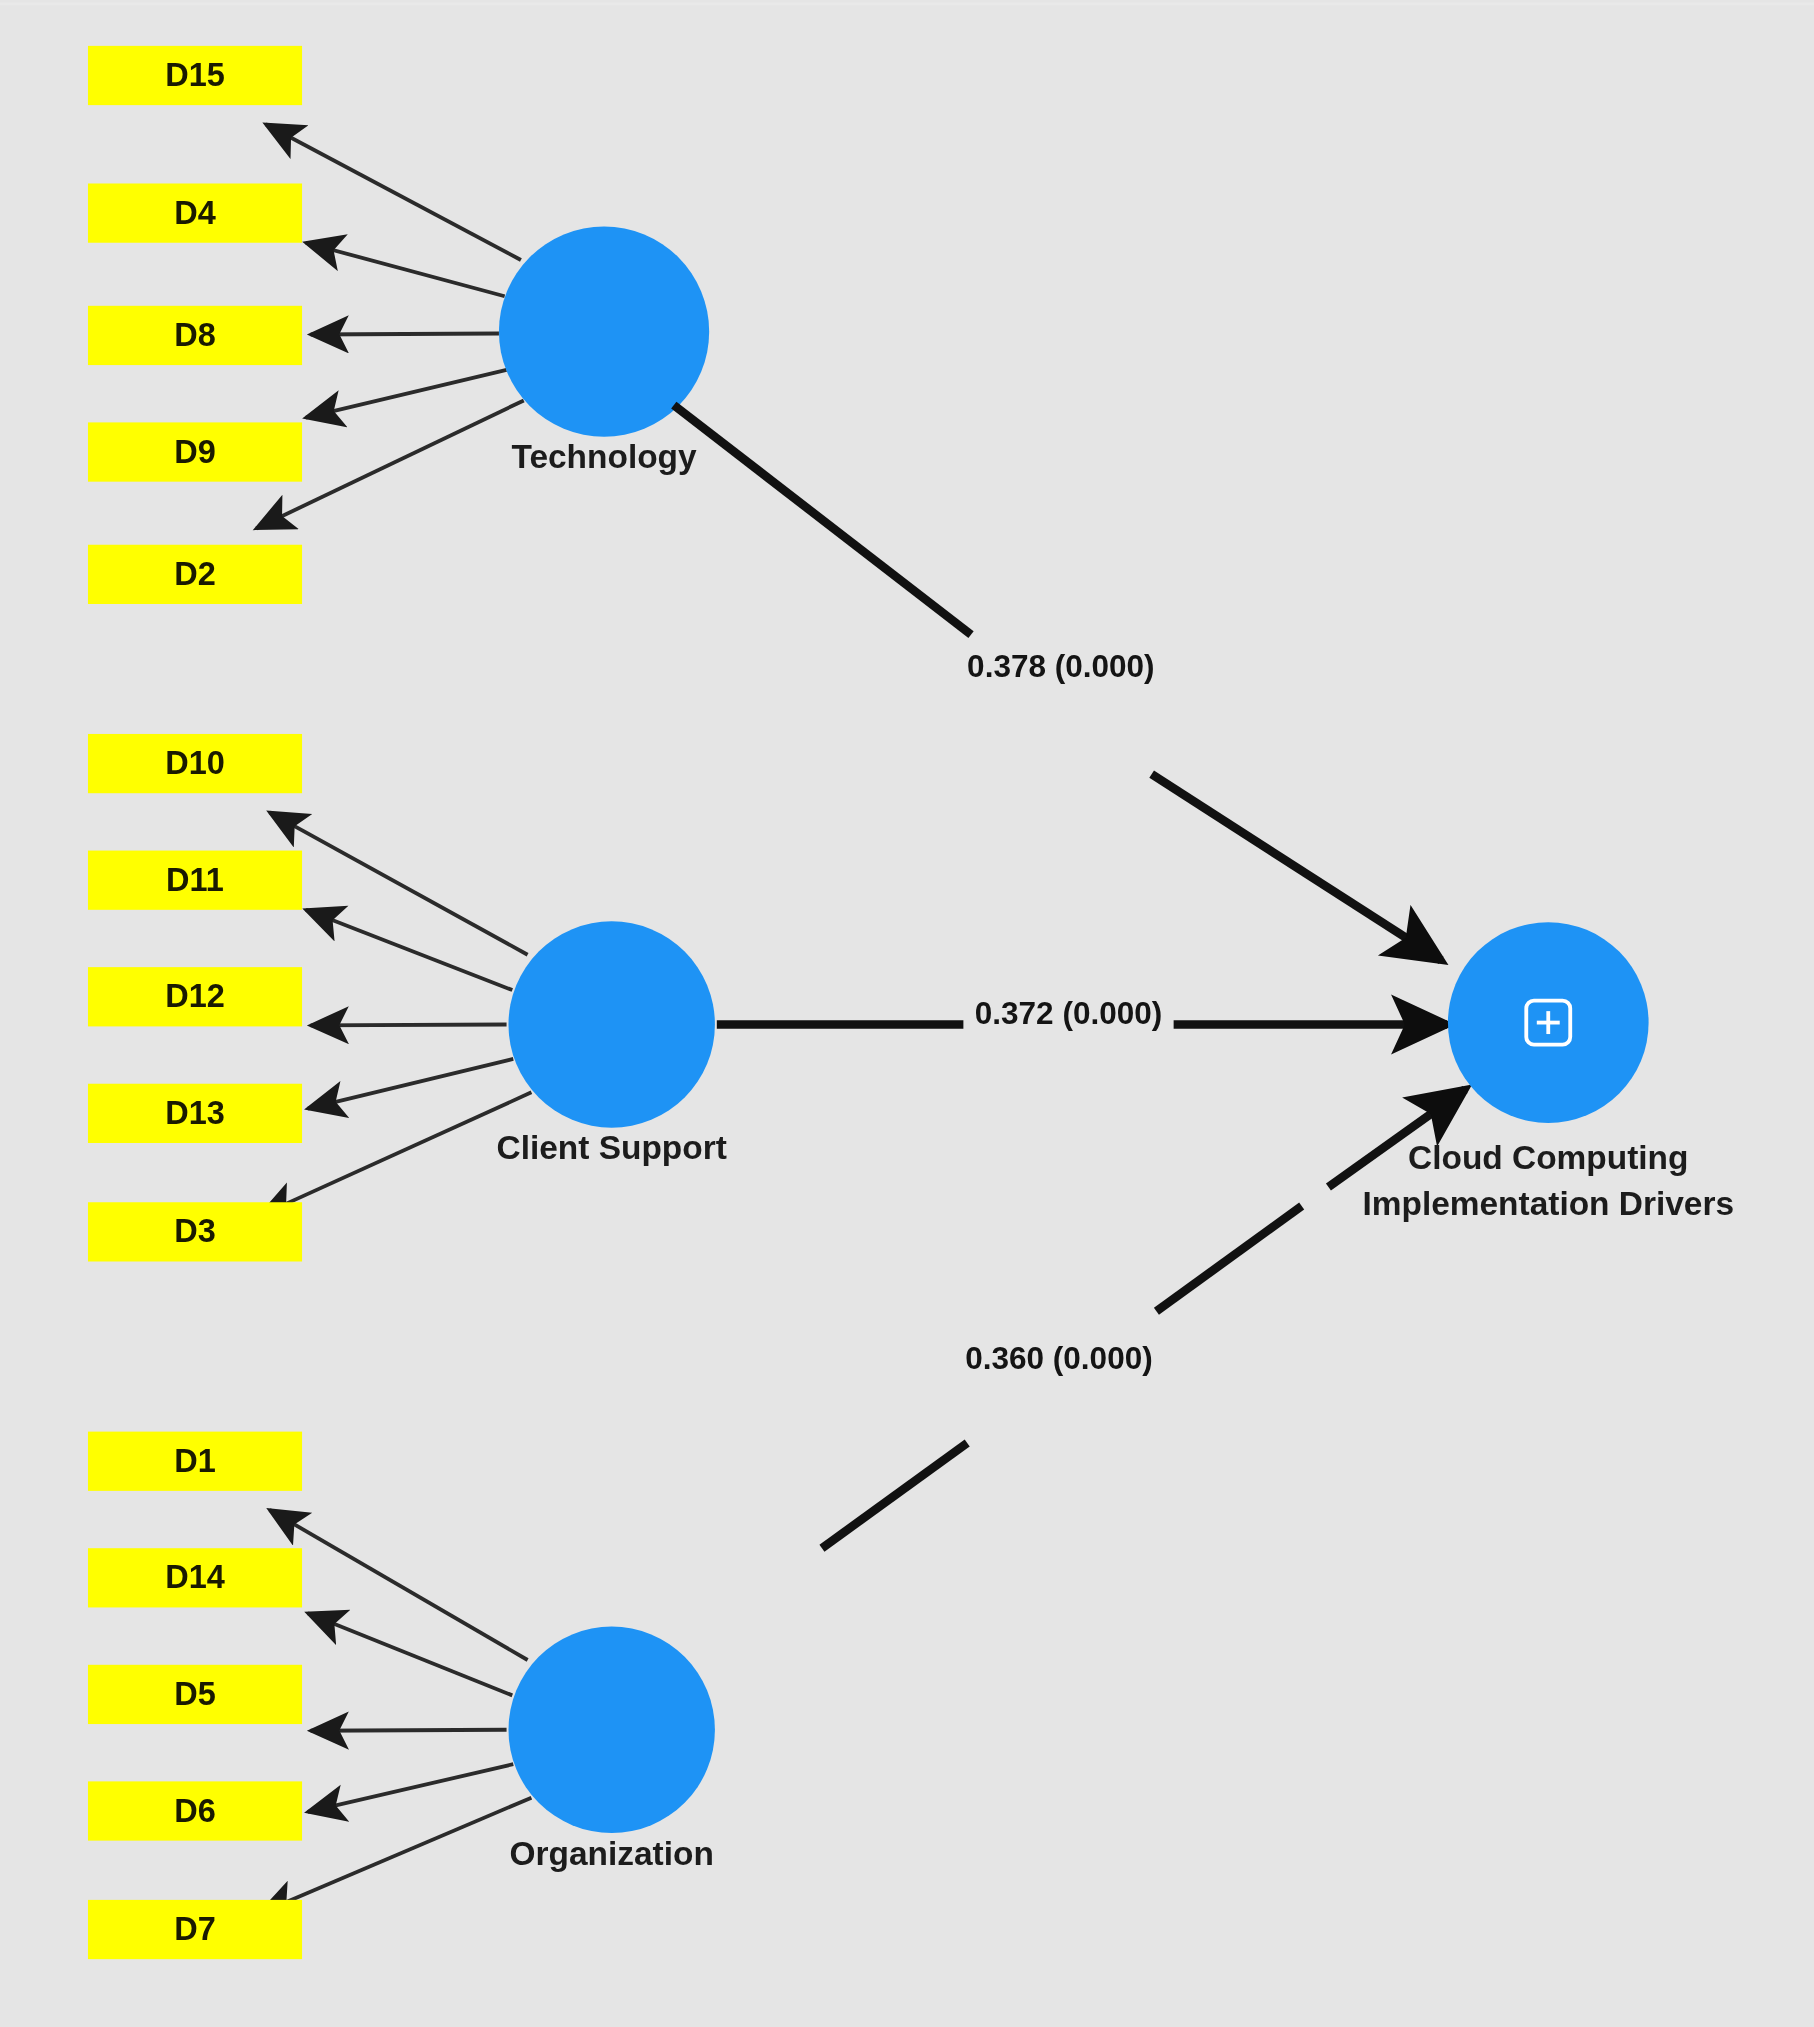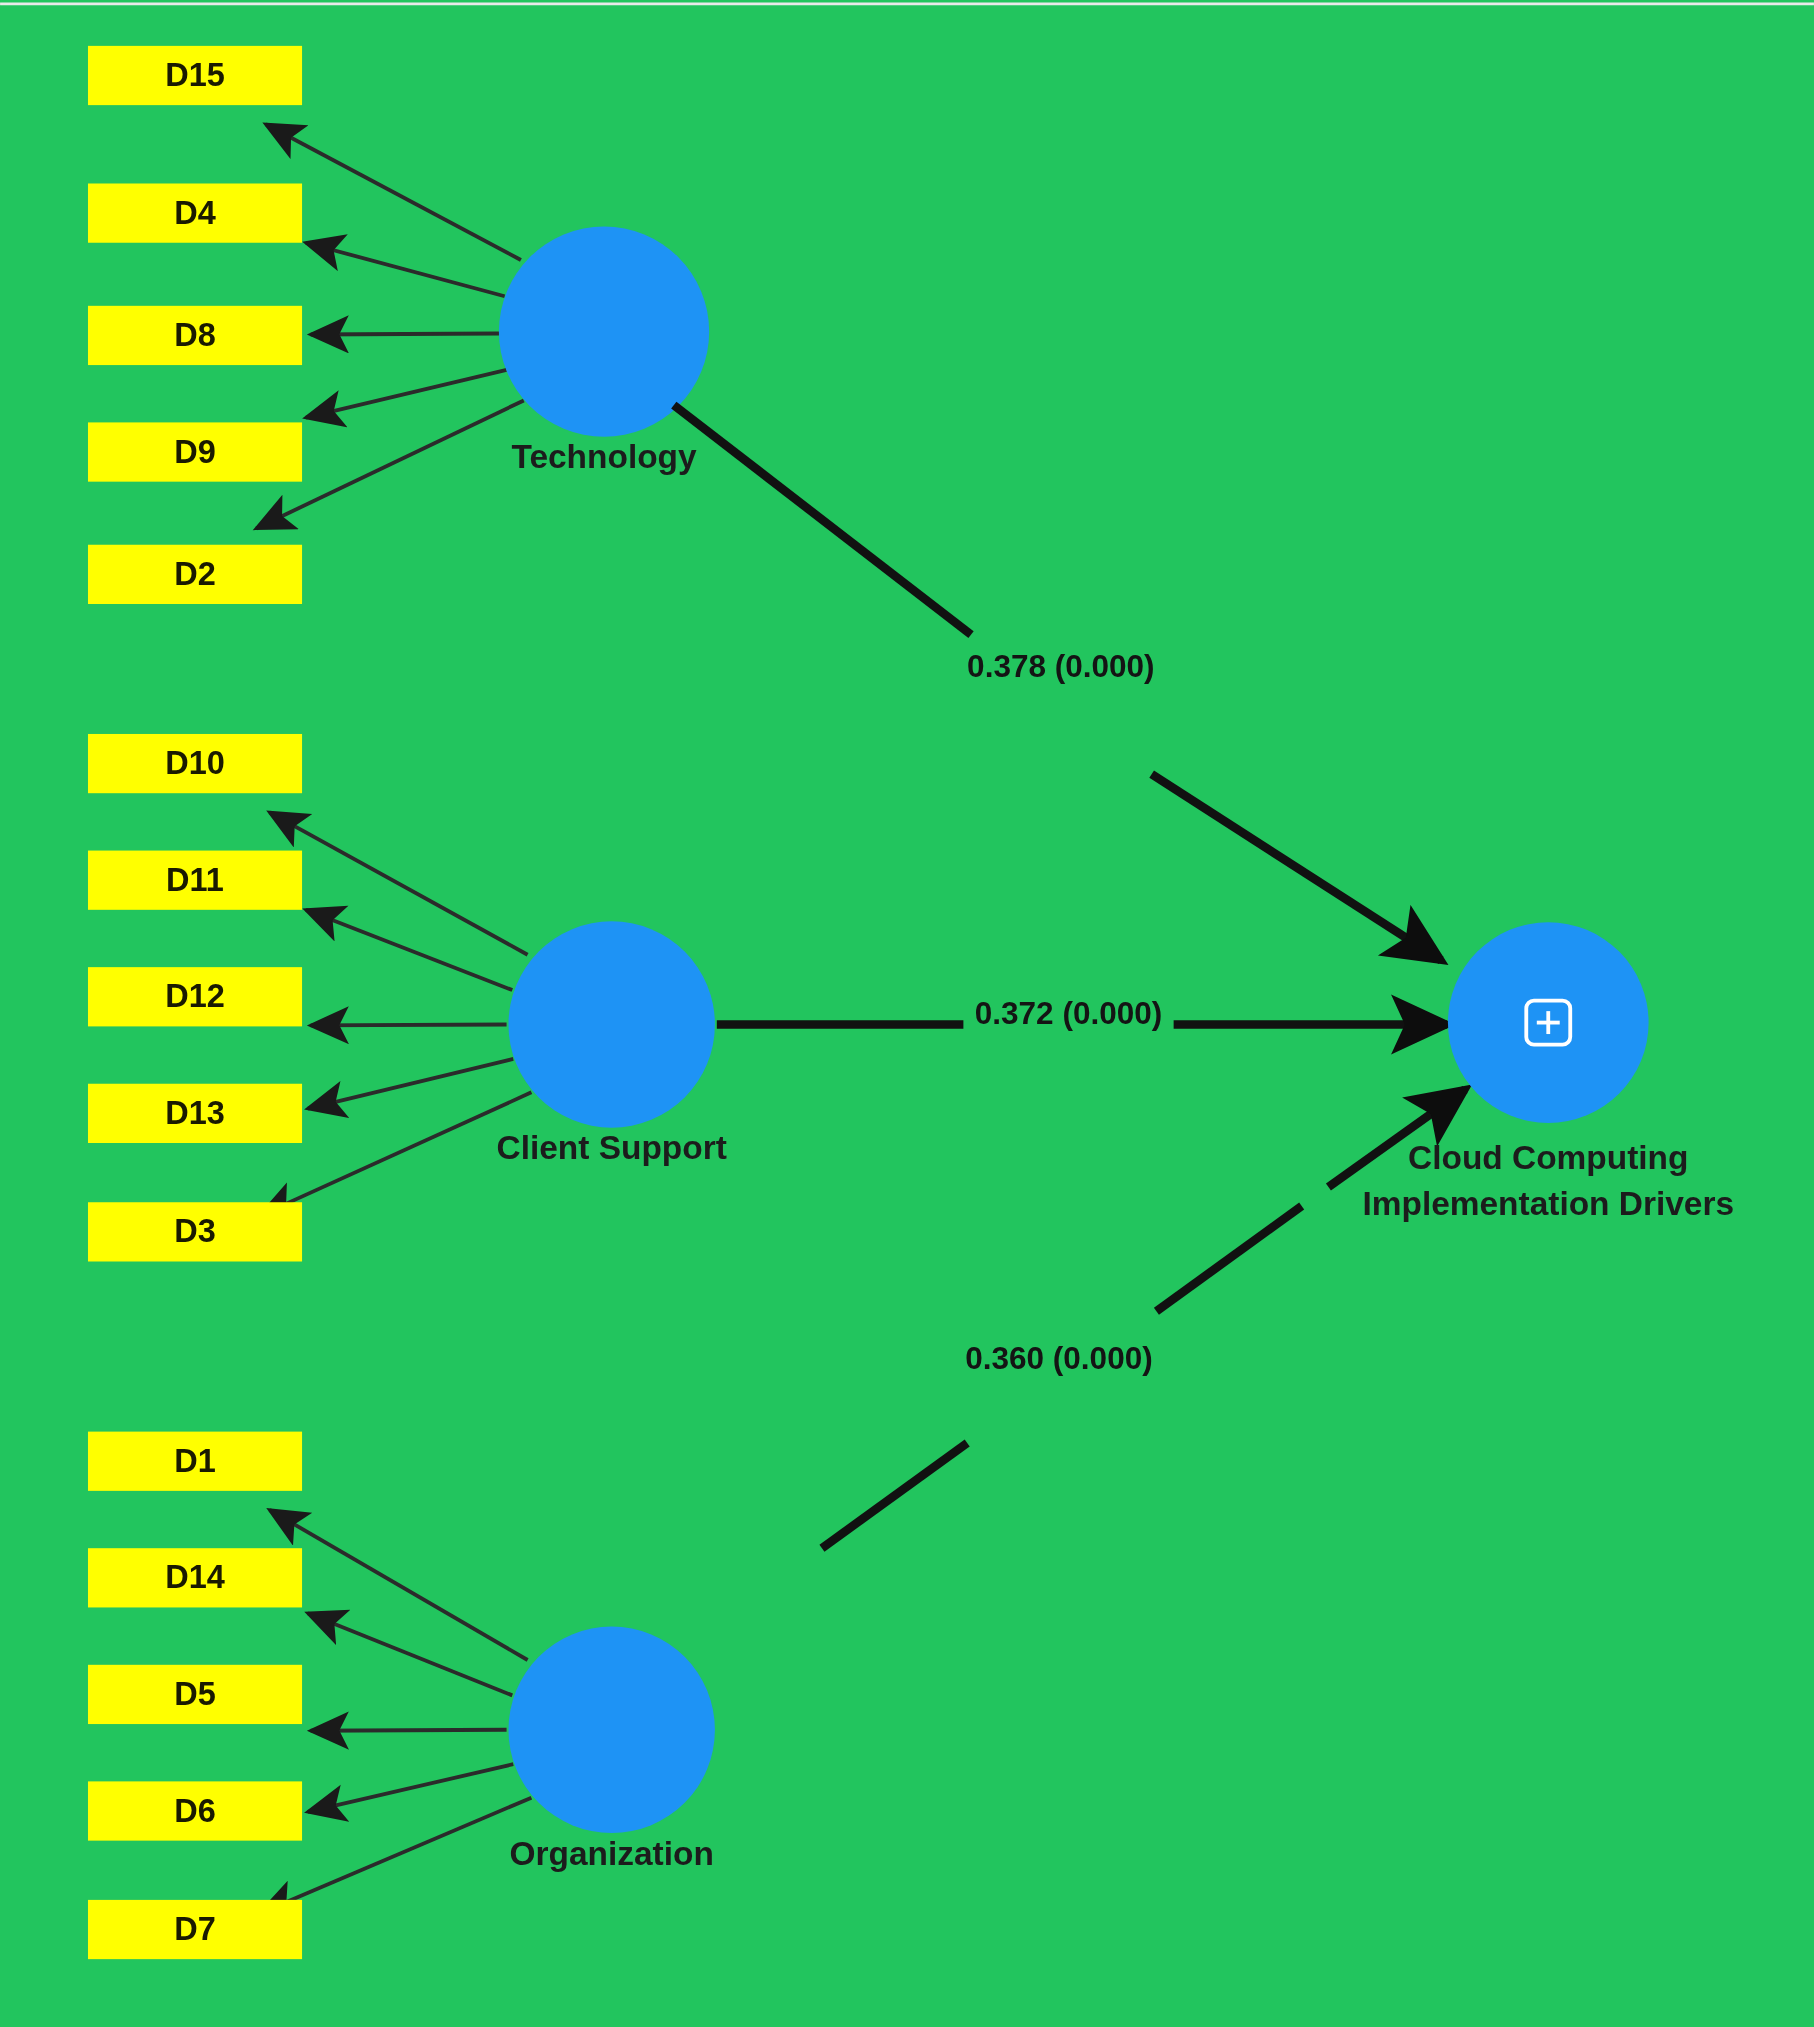--- a/index.html
+++ b/index.html
@@ -12,21 +12,21 @@
     width: 1814px;
     height: 2027px;
     font-family: "Liberation Sans", sans-serif;
     overflow: hidden;
     position: relative;
   }
   #diagram-root {
     position: relative;
     width: 1814px;
     height: 2027px;
-    background: #22c55e;
+    background: #e5e5e5;
   }
   svg.model-canvas {
     display: block;
     width: 1814px;
     height: 2027px;
   }
   .indicator-box-rect {
     fill: #ffff00;
     stroke: none;
   }

